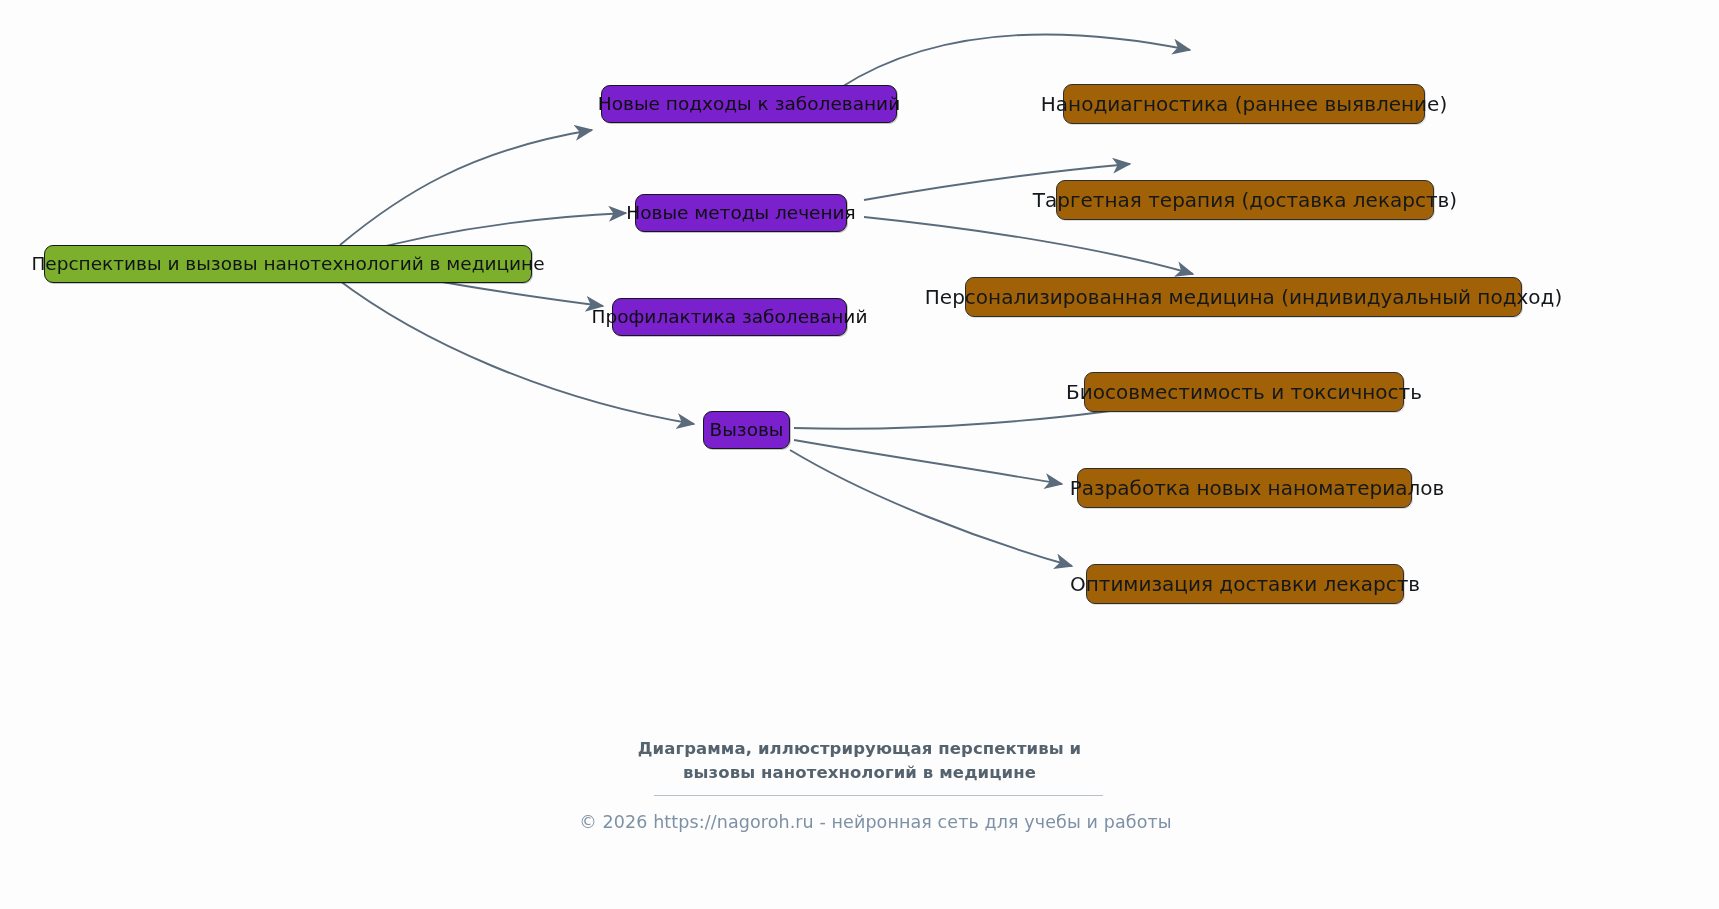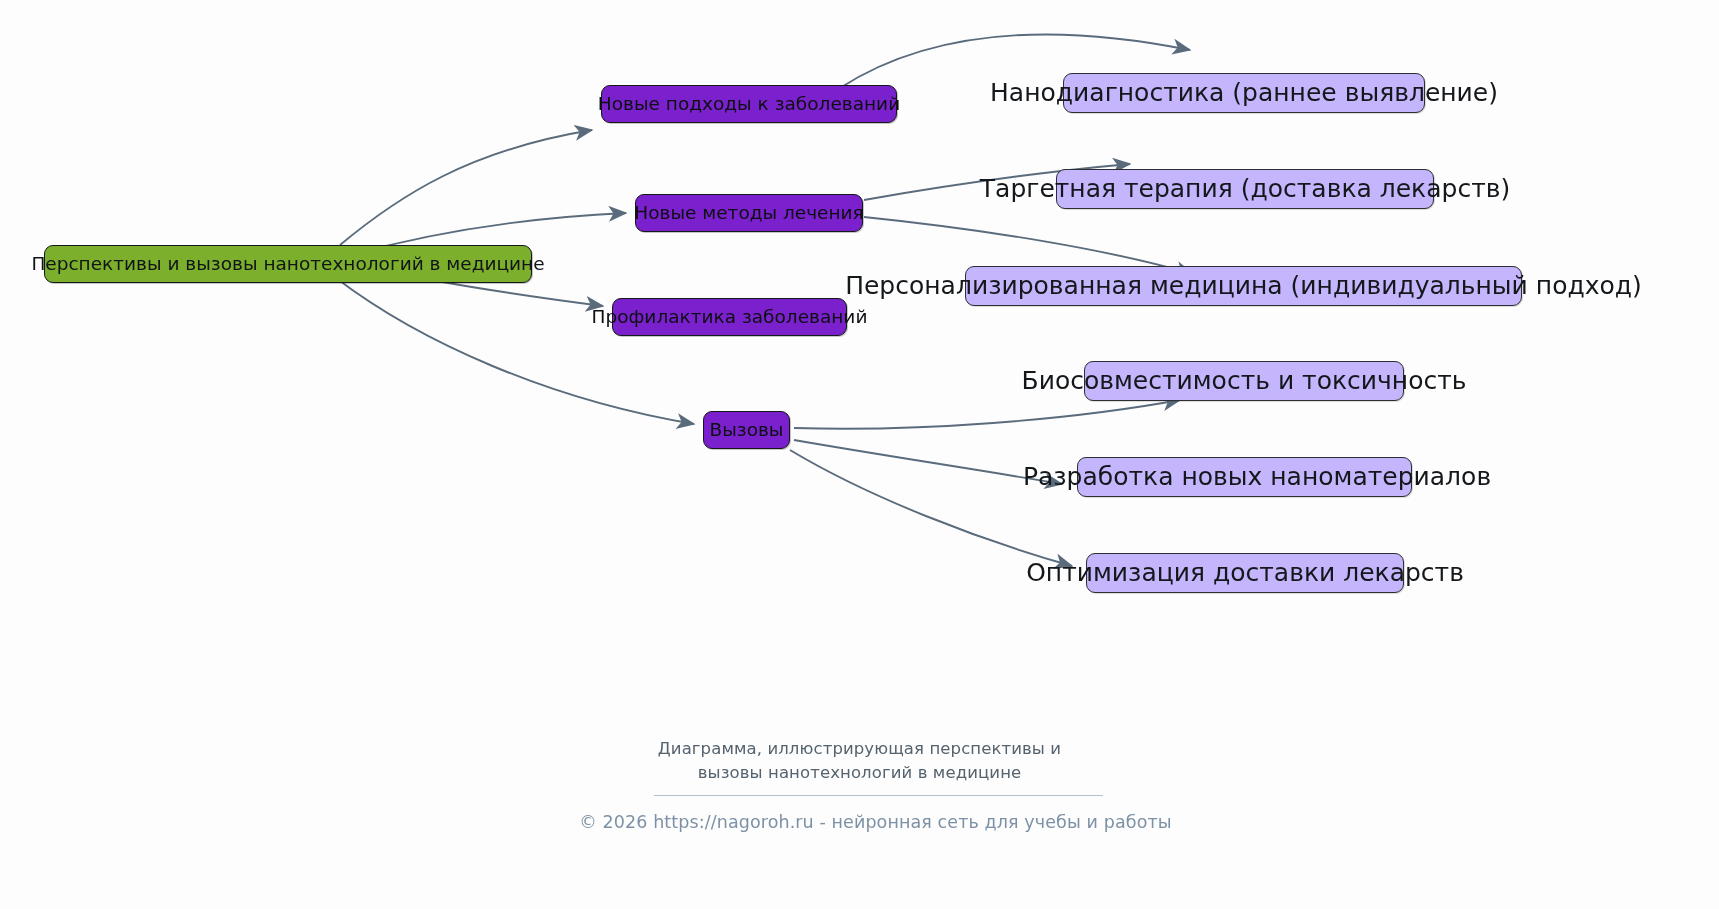--- a/index.html
+++ b/index.html
@@ -45,36 +45,37 @@
     box-shadow: 1px 1px 0 rgba(0,0,0,0.22);
   }
   .node-branch {
     background: #7a20cc;
     border: 1.6px solid #14181b;
     color: #0d0f12;
     font-size: 18.5px;
     box-shadow: 1px 1px 0 rgba(0,0,0,0.22);
   }
   .node-leaf {
-    background: #c4b5fd;
+    background: #a16207;
     border: 1.5px solid #2b2f33;
     color: #14181b;
-    font-size: 25px;
+    font-size: 20px;
     box-shadow: 1px 1px 0 rgba(0,0,0,0.13);
+    margin-top: 11px;
   }
   .footer {
     position: absolute;
     left: 0;
     width: 1719px;
     text-align: center;
   }
   .caption {
     top: 737px;
     color: #55636f;
-    font-weight: normal;
+    font-weight: bold;
     font-size: 16.5px;
     line-height: 1.45;
     letter-spacing: 0.1px;
   }
   .caption-line2 { display: block; }
   .rule {
     position: absolute;
     top: 795px;
     left: 654px;
     width: 449px;
@@ -115,21 +116,21 @@
   </svg>
 
   <div class="node node-root" style="left:44px; top:245px; width:488px; height:38px;justify-content:center;">
     <span>Перспективы и вызовы нанотехнологий в медицине</span>
   </div>
 
   <div class="node node-branch" style="left:601px; top:85px; width:296px; height:38px;">
     <span>Новые подходы к заболеваний</span>
   </div>
 
-  <div class="node node-branch" style="left:635px; top:194px; width:228px; height:38px;">
+  <div class="node node-branch" style="left:635px; top:194px; width:212px; height:38px;">
     <span>Новые методы лечения</span>
   </div>
 
   <div class="node node-branch" style="left:612px; top:290px; width:235px; height:38px;margin-top:8px;">
     <span>Профилактика заболеваний</span>
   </div>
 
   <div class="node node-branch" style="left:703px; top:411px; width:87px; height:38px;">
     <span>Вызовы</span>
   </div>

